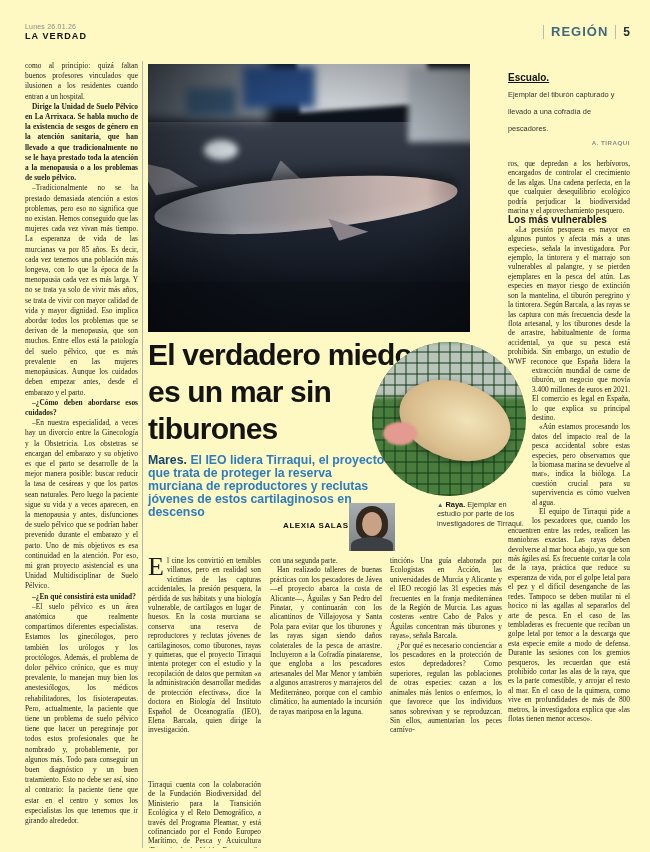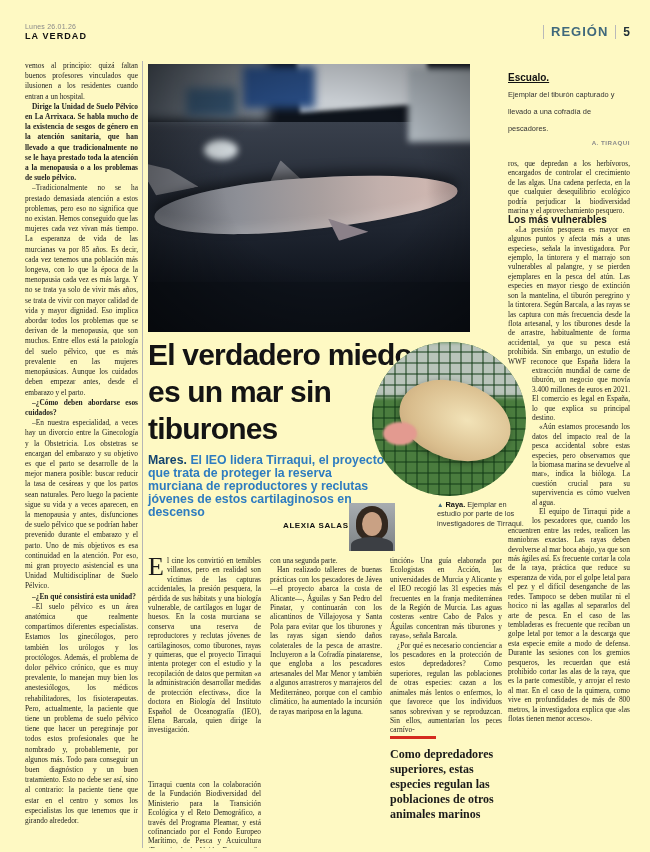--- a/index.html
+++ b/index.html
@@ -120,21 +120,21 @@
     <div class="hdr-masthead" data-interactable="false">LA VERDAD</div>
   </div>
   <div class="hdr-right" data-interactable="false">
     <div class="hdr-bar" data-interactable="false"></div>
     <div class="hdr-section" data-interactable="false">REGIÓN</div>
     <div class="hdr-bar" data-interactable="false"></div>
     <div class="hdr-page" data-interactable="false">5</div>
   </div>
 
   <div class="textcol col-interview" data-interactable="false">
-      <p data-interactable="false">vemos al principio: quizá faltan buenos profesores vinculados que ilusionen a los residentes cuando entran a un hospital.</p>
+      <p data-interactable="false">como al principio: quizá faltan buenos profesores vinculados que ilusionen a los residentes cuando entran a un hospital.</p>
       <p data-interactable="false" class="b">Dirige la Unidad de Suelo Pélvico en La Arrixaca. Se habla mucho de la existencia de sesgos de género en la atención sanitaria, que han llevado a que tradicionalmente no se le haya prestado toda la atención a la menopausia o a los problemas de suelo pélvico.</p>
       <p data-interactable="false">–Tradicionalmente no se ha prestado demasiada atención a estos problemas, pero eso no significa que no existan. Hemos conseguido que las mujeres cada vez vivan más tiempo. La esperanza de vida de las murcianas va por 85 años. Es decir, cada vez tenemos una población más longeva, con lo que la época de la menopausia cada vez es más larga. Y no se trata ya solo de vivir más años, se trata de vivir con mayor calidad de vida y mayor dignidad. Eso implica abordar todos los problemas que se derivan de la menopausia, que son muchos. Entre ellos está la patología del suelo pélvico, que es más prevalente en las mujeres menopáusicas. Aunque los cuidados deben empezar antes, desde el embarazo y el parto.</p>
       <p data-interactable="false" class="b">–¿Cómo deben abordarse esos cuidados?</p>
       <p data-interactable="false">–En nuestra especialidad, a veces hay un divorcio entre la Ginecología y la Obstetricia. Los obstetras se encargan del embarazo y su objetivo es que el parto se desarrolle de la mejor manera posible: buscar reducir la tasa de cesáreas y que los partos sean naturales. Pero luego la paciente sigue su vida y a veces aparecen, en la menopausia y antes, disfunciones de suelo pélvico que se podrían haber prevenido durante el embarazo y el parto. Uno de mis objetivos es esa continuidad en la atención. Por eso, mi gran proyecto asistencial es una Unidad Multidisciplinar de Suelo Pélvico.</p>
       <p data-interactable="false" class="b">–¿En qué consistirá esta unidad?</p>
       <p data-interactable="false">–El suelo pélvico es un área anatómica que realmente compartimos diferentes especialistas. Estamos los ginecólogos, pero también los urólogos y los proctólogos. Además, el problema de dolor pélvico crónico, que es muy prevalente, lo manejan muy bien los anestesiólogos, los médicos rehabilitadores, los fisioterapeutas. Pero, actualmente, la paciente que tiene un problema de suelo pélvico tiene que hacer un peregrinaje por todos estos profesionales que he nombrado y, probablemente, por algunos más. Todo para conseguir un buen diagnóstico y un buen tratamiento. Esto no debe ser así, sino al contrario: la paciente tiene que estar en el centro y somos los especialistas los que tenemos que ir girando alrededor.</p>
     </div>
   <div class="vrule" data-interactable="false"></div>
 
   <div class="photo-shark" data-interactable="false">
@@ -199,18 +199,14 @@
     </div>
   <div class="textcol body-size c3" data-interactable="false">
       <p data-interactable="false">con una segunda parte.</p>
       <p data-interactable="false">Han realizado talleres de buenas prácticas con los pescadores de Jávea —el proyecto abarca la costa de Alicante—, Águilas y San Pedro del Pinatar, y continuarán con los alicantinos de Villajoyosa y Santa Pola para evitar que los tiburones y las rayas sigan siendo daños colaterales de la pesca de arrastre. Incluyeron a la Cofradía pinatarense, que engloba a los pescadores artesanales del Mar Menor y también a algunos arrastreros y marrajeros del Mediterráneo, porque con el cambio climático, ha aumentado la incursión de rayas mariposa en la laguna.</p>
     </div>
   <div class="textcol body-size c4" data-interactable="false">
       <p data-interactable="false">tinción» Una guía elaborada por Ecologistas en Acción, las universidades de Murcia y Alicante y el IEO recogió las 31 especies más frecuentes en la franja mediterránea de la Región de Murcia. Las aguas costeras «entre Cabo de Palos y Águilas concentran más tiburones y rayas», señala Barcala.</p>
       <p data-interactable="false">¿Por qué es necesario concienciar a los pescadores en la protección de estos depredadores? Como superiores, regulan las poblaciones de otras especies: cazan a los animales más lentos o enfermos, lo que favorece que los individuos sanos sobrevivan y se reproduzcan. Sin ellos, aumentarían los peces carnívo-</p>
     </div>
 
-  <div class="pullquote" data-interactable="false">
-    <div class="pq-bar" data-interactable="false"></div>
-    <div class="pq-text" data-interactable="false">Como depredadores superiores, estas especies regulan las poblaciones de otros animales marinos</div>
-  </div>
 
 </div>
 
 </body></html>

